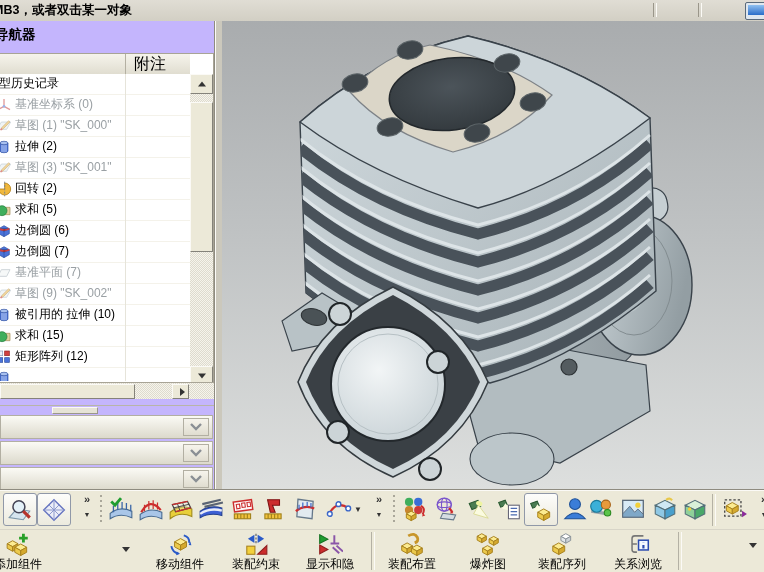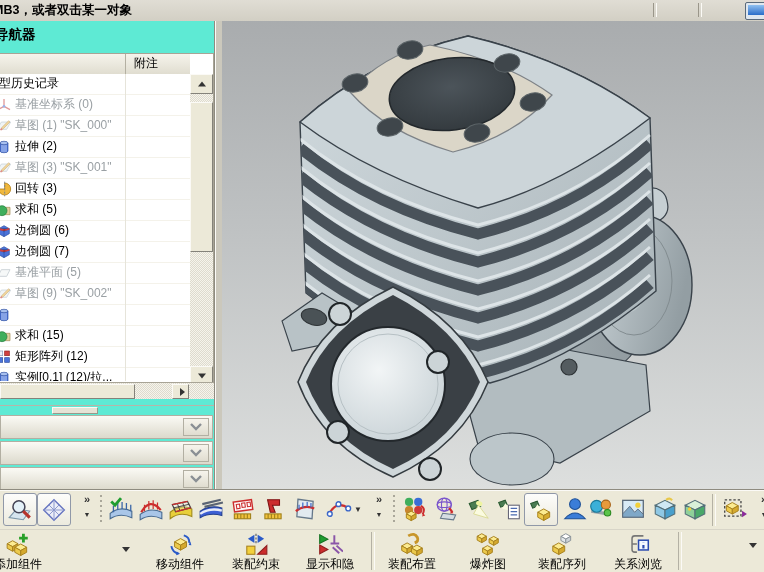--- a/index.html
+++ b/index.html
@@ -9,31 +9,31 @@
     background:linear-gradient(#e0ddd4,#d2cfc4);border-bottom:1px solid #8e8b80;
     white-space:nowrap;overflow:hidden;}
   #prompt-text{display:inline-block;margin-left:-7px;font-weight:bold;font-size:12.5px;line-height:20px;color:#000;}
   .pb-sep{position:absolute;top:3px;height:14px;width:2px;border-left:1px solid #9a968a;border-right:1px solid #fbfaf6;}
   #win-icon{position:absolute;left:745px;top:2px;width:24px;height:16px;
     background:#dfe7ef;border:1px solid #5a6a7a;border-radius:2px;}
   #win-icon::after{content:"";position:absolute;left:2px;top:2px;right:2px;bottom:4px;
     background:linear-gradient(#8fc0f0,#2a6cc8);}
   
   #main{position:absolute;left:0;top:21px;width:764px;height:469px;}
-  #navigator-panel{position:absolute;left:0;top:0;width:214px;height:469px;background:#5eead4;overflow:hidden;}
+  #navigator-panel{position:absolute;left:0;top:0;width:214px;height:469px;background:#c4b5fd;overflow:hidden;}
   #panel-divider{position:absolute;left:214px;top:0;width:8px;height:469px;background:#cbc8bc;
     border-left:1px solid #8e8b80;box-shadow:inset 1px 0 0 #fbfaf6;}
   #nav-title{position:absolute;left:-5px;top:5px;font-size:13.5px;font-weight:bold;color:#000;white-space:nowrap;}
   
   #tree-frame{position:absolute;left:0;top:32px;width:214px;height:346px;background:#fff;
     border:1px solid #a8a496;border-left:none;box-sizing:border-box;}
   #tree-header{position:absolute;left:0;top:0;width:190px;height:20px;
     background:linear-gradient(#f6f4ec,#e0ddd0);border-bottom:1px solid #b4b0a2;}
   #tree-header .note{position:absolute;left:125px;top:0;bottom:0;width:64px;
-    border-left:1px solid #b4b0a2;padding-left:8px;font-size:12px;line-height:19px;}
+    border-left:1px solid #b4b0a2;padding-left:8px;font-size:16px;line-height:19px;}
   #tree-body{position:absolute;left:0;top:20px;width:190px;height:307px;overflow:hidden;background:#fff;}
   #note-line{position:absolute;left:125px;top:20px;width:1px;height:307px;background:#e6e4da;z-index:5;}
   .trow{position:relative;height:20px;border-bottom:1px solid #f4f2ea;margin-left:-6px;white-space:nowrap;}
   .trow.first{margin-left:-34px;}
   .trow .ticon{position:absolute;left:2px;top:2px;width:16px;height:16px;}
   .trow .tlabel{position:absolute;left:21px;top:0;font-size:12px;line-height:19px;color:#000;}
   .trow.suppressed .tlabel{color:#9aa0a4;}
   .trow.suppressed .ticon{opacity:.55;}
   
   .checker{background-color:#f6f4ec;background-image:
@@ -141,21 +141,21 @@
                 <path d="M19 4 L9 14 l-2 4 4 -2 L21 6 Z" fill="#e8b84a" stroke="#a8782a"></path>
                 <path d="M7 18 l2 -2" stroke="#cc2d2d" stroke-width="2.4"></path>
               </svg></span>
             <span class="tlabel">草图 (3) "SK_001"</span>
           </div>
           <div class="trow">
             <span class="ticon"><svg viewBox="0 0 24 24" width="16" height="16">
                 <path d="M13 3 A 9 9 0 1 1 4 12 L 13 12 Z" fill="#f0b83c" stroke="#b07c14" stroke-width="1.2"></path>
                 <path d="M13 1 v22" stroke="#7a8288" stroke-width="1.4" stroke-dasharray="3 2"></path>
               </svg></span>
-            <span class="tlabel">回转 (3)</span>
+            <span class="tlabel">回转 (2)</span>
           </div>
           <div class="trow">
             <span class="ticon"><svg viewBox="0 0 24 24" width="16" height="16">
                 <path d="M10 8 h11 v11 h-11 Z" fill="#e0cfa0" stroke="#a08850"></path>
                 <circle cx="9" cy="13" r="7.5" fill="#3fae5c" stroke="#1e7a38"></circle>
               </svg></span>
             <span class="tlabel">求和 (5)</span>
           </div>
           <div class="trow">
             <span class="ticon"><svg viewBox="0 0 24 24" width="16" height="16">
@@ -170,37 +170,38 @@
                 <path d="M4 8.5 L12 4 L20 8.5 L20 16 L12 20.5 L4 16 Z" fill="#4a72d8" stroke="#2d4ea0"></path>
                 <path d="M12 12.5 L12 20.5 M4 8.5 L12 12.5 L20 8.5" stroke="#2d4ea0"></path>
                 <path d="M4 8.5 Q12 12.5 20 8.5" stroke="#d04040" stroke-width="2.5" fill="none"></path>
               </svg></span>
             <span class="tlabel">边倒圆 (7)</span>
           </div>
           <div class="trow suppressed">
             <span class="ticon"><svg viewBox="0 0 24 24" width="16" height="16">
                 <path d="M3 17 L8 7 L21 7 L16 17 Z" fill="#f0f3f4" stroke="#9aa8b0" stroke-width="1.3"></path>
               </svg></span>
-            <span class="tlabel">基准平面 (5)</span>
+            <span class="tlabel">基准平面 (7)</span>
           </div>
           <div class="trow suppressed">
             <span class="ticon"><svg viewBox="0 0 24 24" width="16" height="16">
                 <path d="M2 17 L8 6 L22 6 L16 17 Z" fill="#e4ecef" stroke="#93a6b0"></path>
                 <path d="M19 4 L9 14 l-2 4 4 -2 L21 6 Z" fill="#e8b84a" stroke="#a8782a"></path>
                 <path d="M7 18 l2 -2" stroke="#cc2d2d" stroke-width="2.4"></path>
               </svg></span>
             <span class="tlabel">草图 (9) "SK_002"</span>
           </div>
           <div class="trow">
             <span class="ticon"><svg viewBox="0 0 24 24" width="16" height="16">
                 <path d="M6 6 h12 v12 a6 2.6 0 0 1 -12 0 Z" fill="#4a72d8"></path>
                 <path d="M9 6 v14 M12 6 v14.6 M15 6 v14" stroke="#cddcf6" stroke-width="1.4"></path>
                 <ellipse cx="12" cy="6" rx="6" ry="2.6" fill="#a8c0ee" stroke="#2d4ea0"></ellipse>
                 <path d="M6 6 v12 a6 2.6 0 0 0 12 0 V6" fill="none" stroke="#2d4ea0"></path>
               </svg></span>
+            <span class="tlabel">被引用的 拉伸 (10)</span>
           </div>
           <div class="trow">
             <span class="ticon"><svg viewBox="0 0 24 24" width="16" height="16">
                 <path d="M10 8 h11 v11 h-11 Z" fill="#e0cfa0" stroke="#a08850"></path>
                 <circle cx="9" cy="13" r="7.5" fill="#3fae5c" stroke="#1e7a38"></circle>
               </svg></span>
             <span class="tlabel">求和 (15)</span>
           </div>
           <div class="trow">
             <span class="ticon"><svg viewBox="0 0 24 24" width="16" height="16">
@@ -211,21 +212,20 @@
               </svg></span>
             <span class="tlabel">矩形阵列 (12)</span>
           </div>
           <div class="trow">
             <span class="ticon"><svg viewBox="0 0 24 24" width="16" height="16">
                 <path d="M6 6 h12 v12 a6 2.6 0 0 1 -12 0 Z" fill="#4a72d8"></path>
                 <path d="M9 6 v14 M12 6 v14.6 M15 6 v14" stroke="#cddcf6" stroke-width="1.4"></path>
                 <ellipse cx="12" cy="6" rx="6" ry="2.6" fill="#a8c0ee" stroke="#2d4ea0"></ellipse>
                 <path d="M6 6 v12 a6 2.6 0 0 0 12 0 V6" fill="none" stroke="#2d4ea0"></path>
               </svg></span>
-            <span class="tlabel">实例[0,1] (12)/拉...</span>
           </div>
         </div>
       <div id="note-line"></div>
       <div id="vscroll">
         <div class="sbtn" style="top:0">
             <span class="arr up"></span>
           </div>
         <div id="vtrack" class="checker"></div>
         <div id="vthumb"></div>
         <div class="sbtn" style="top:292px">

